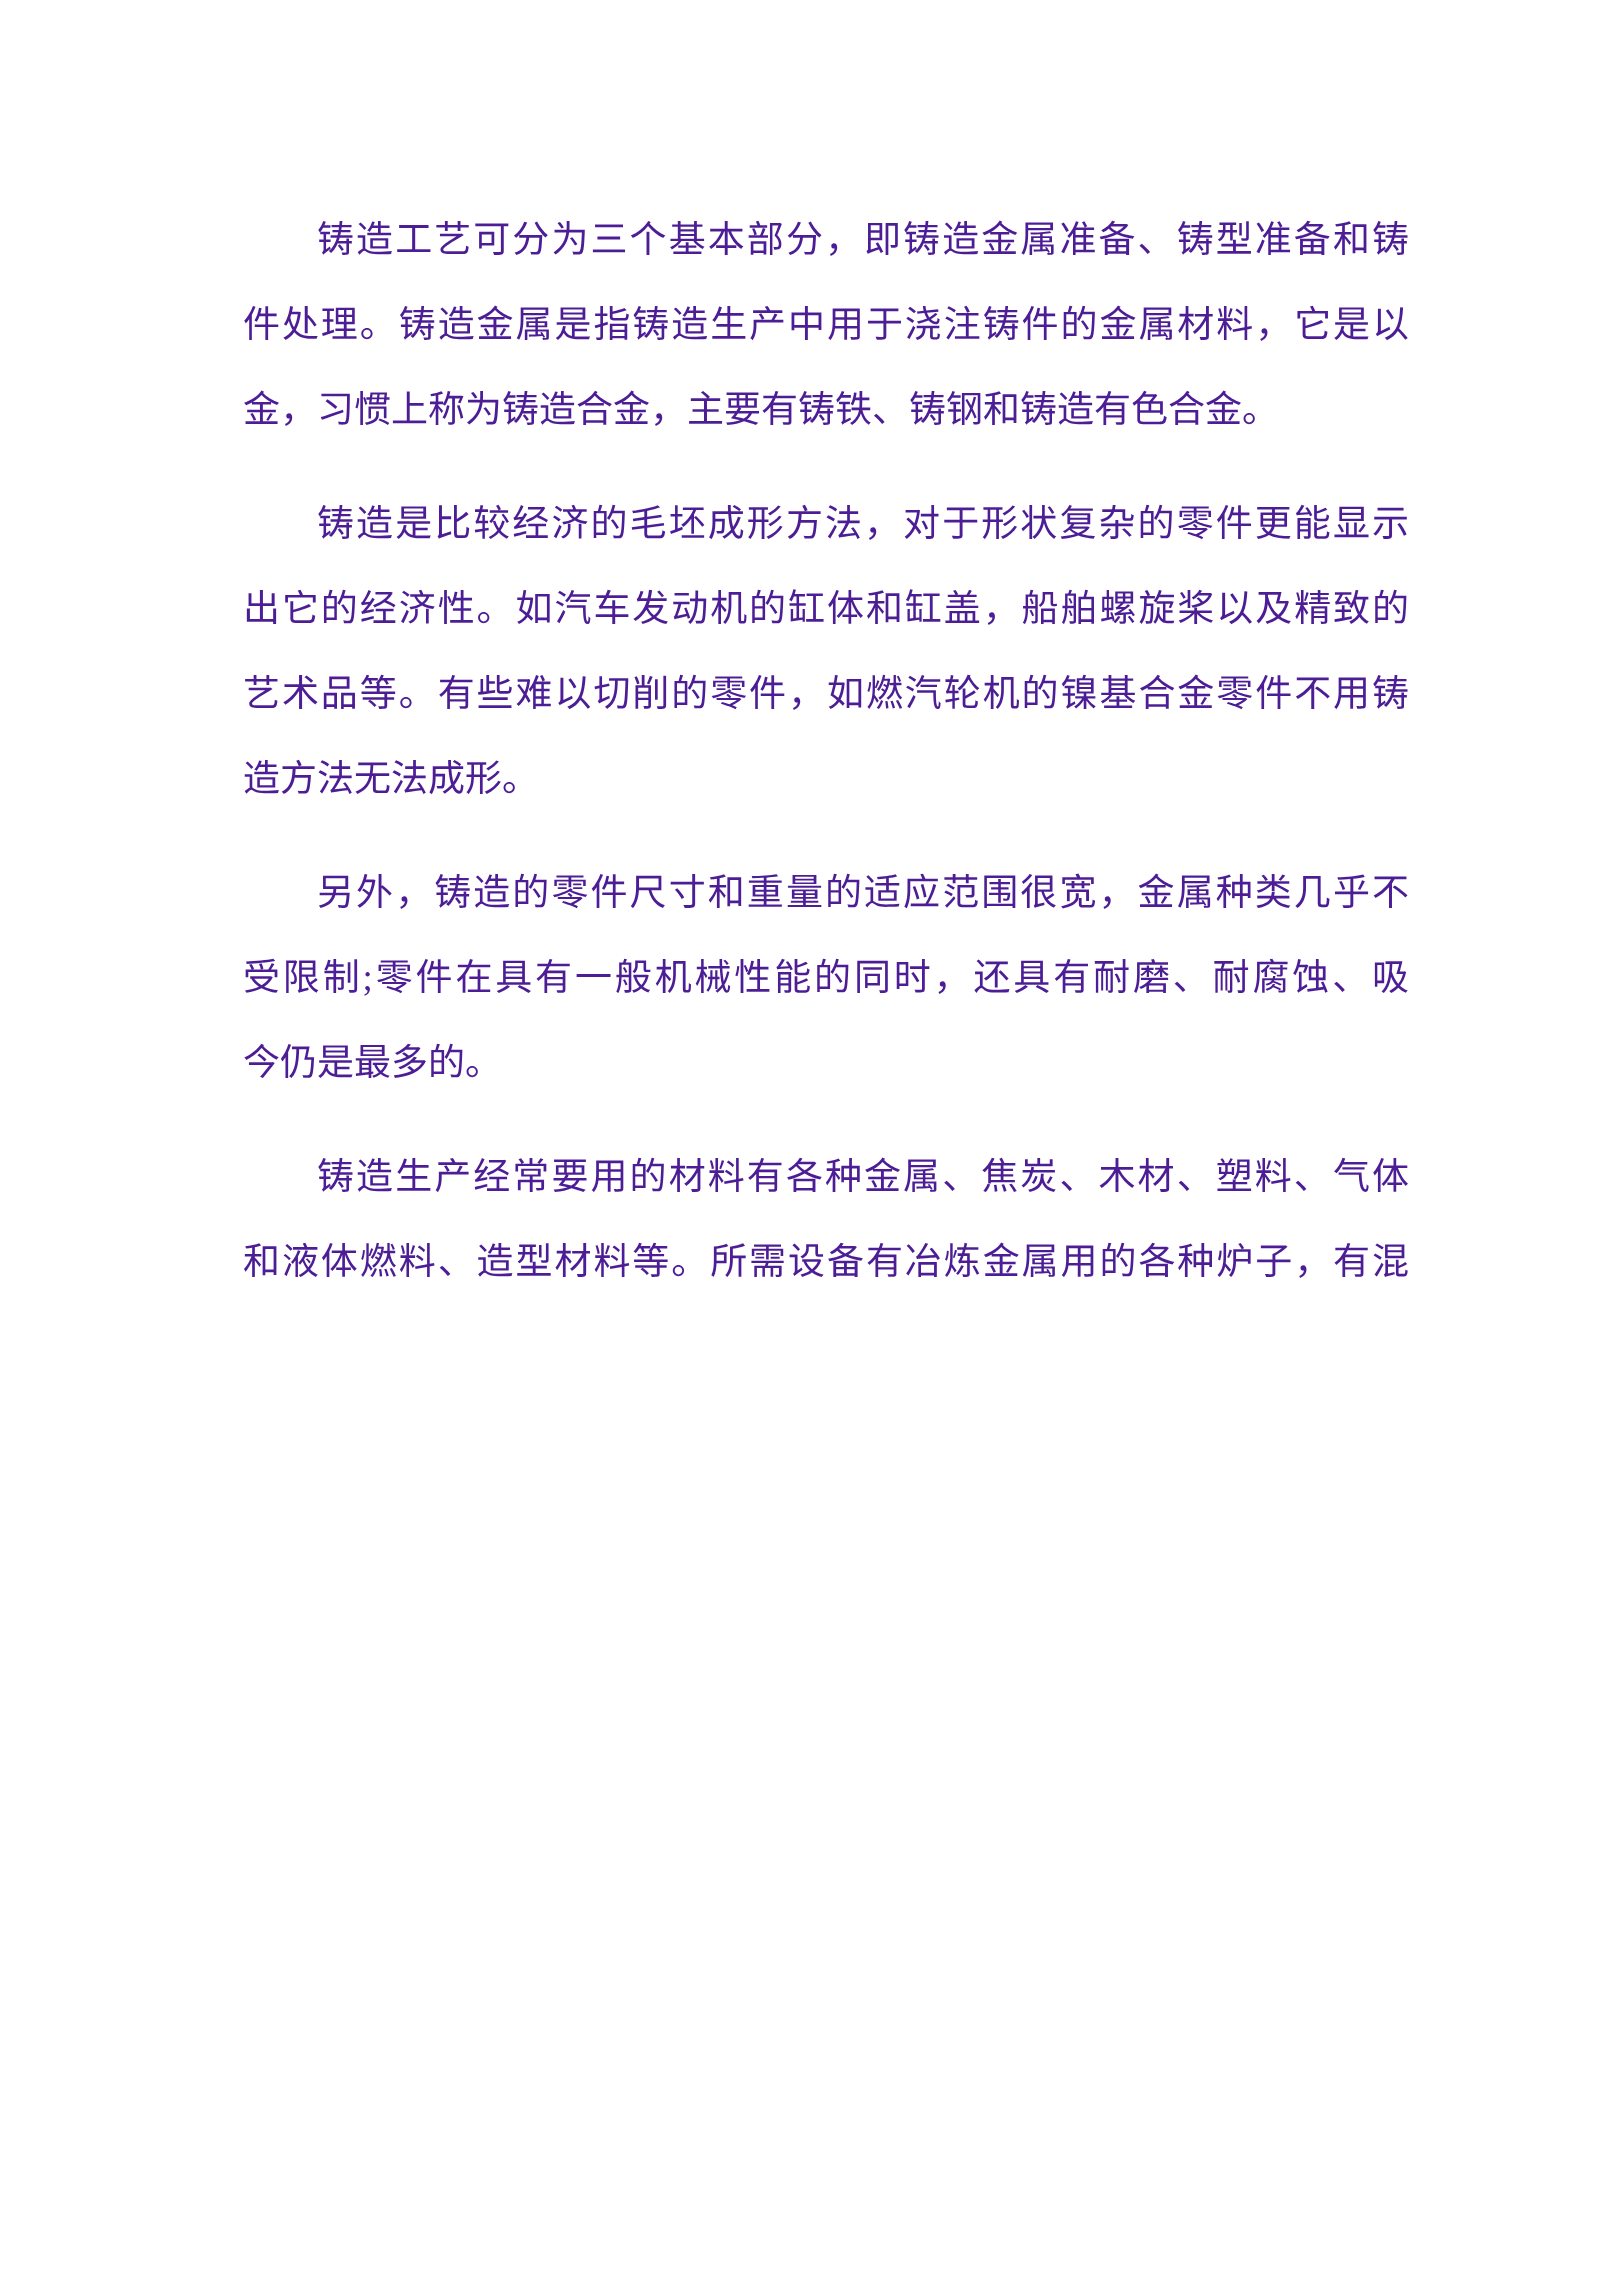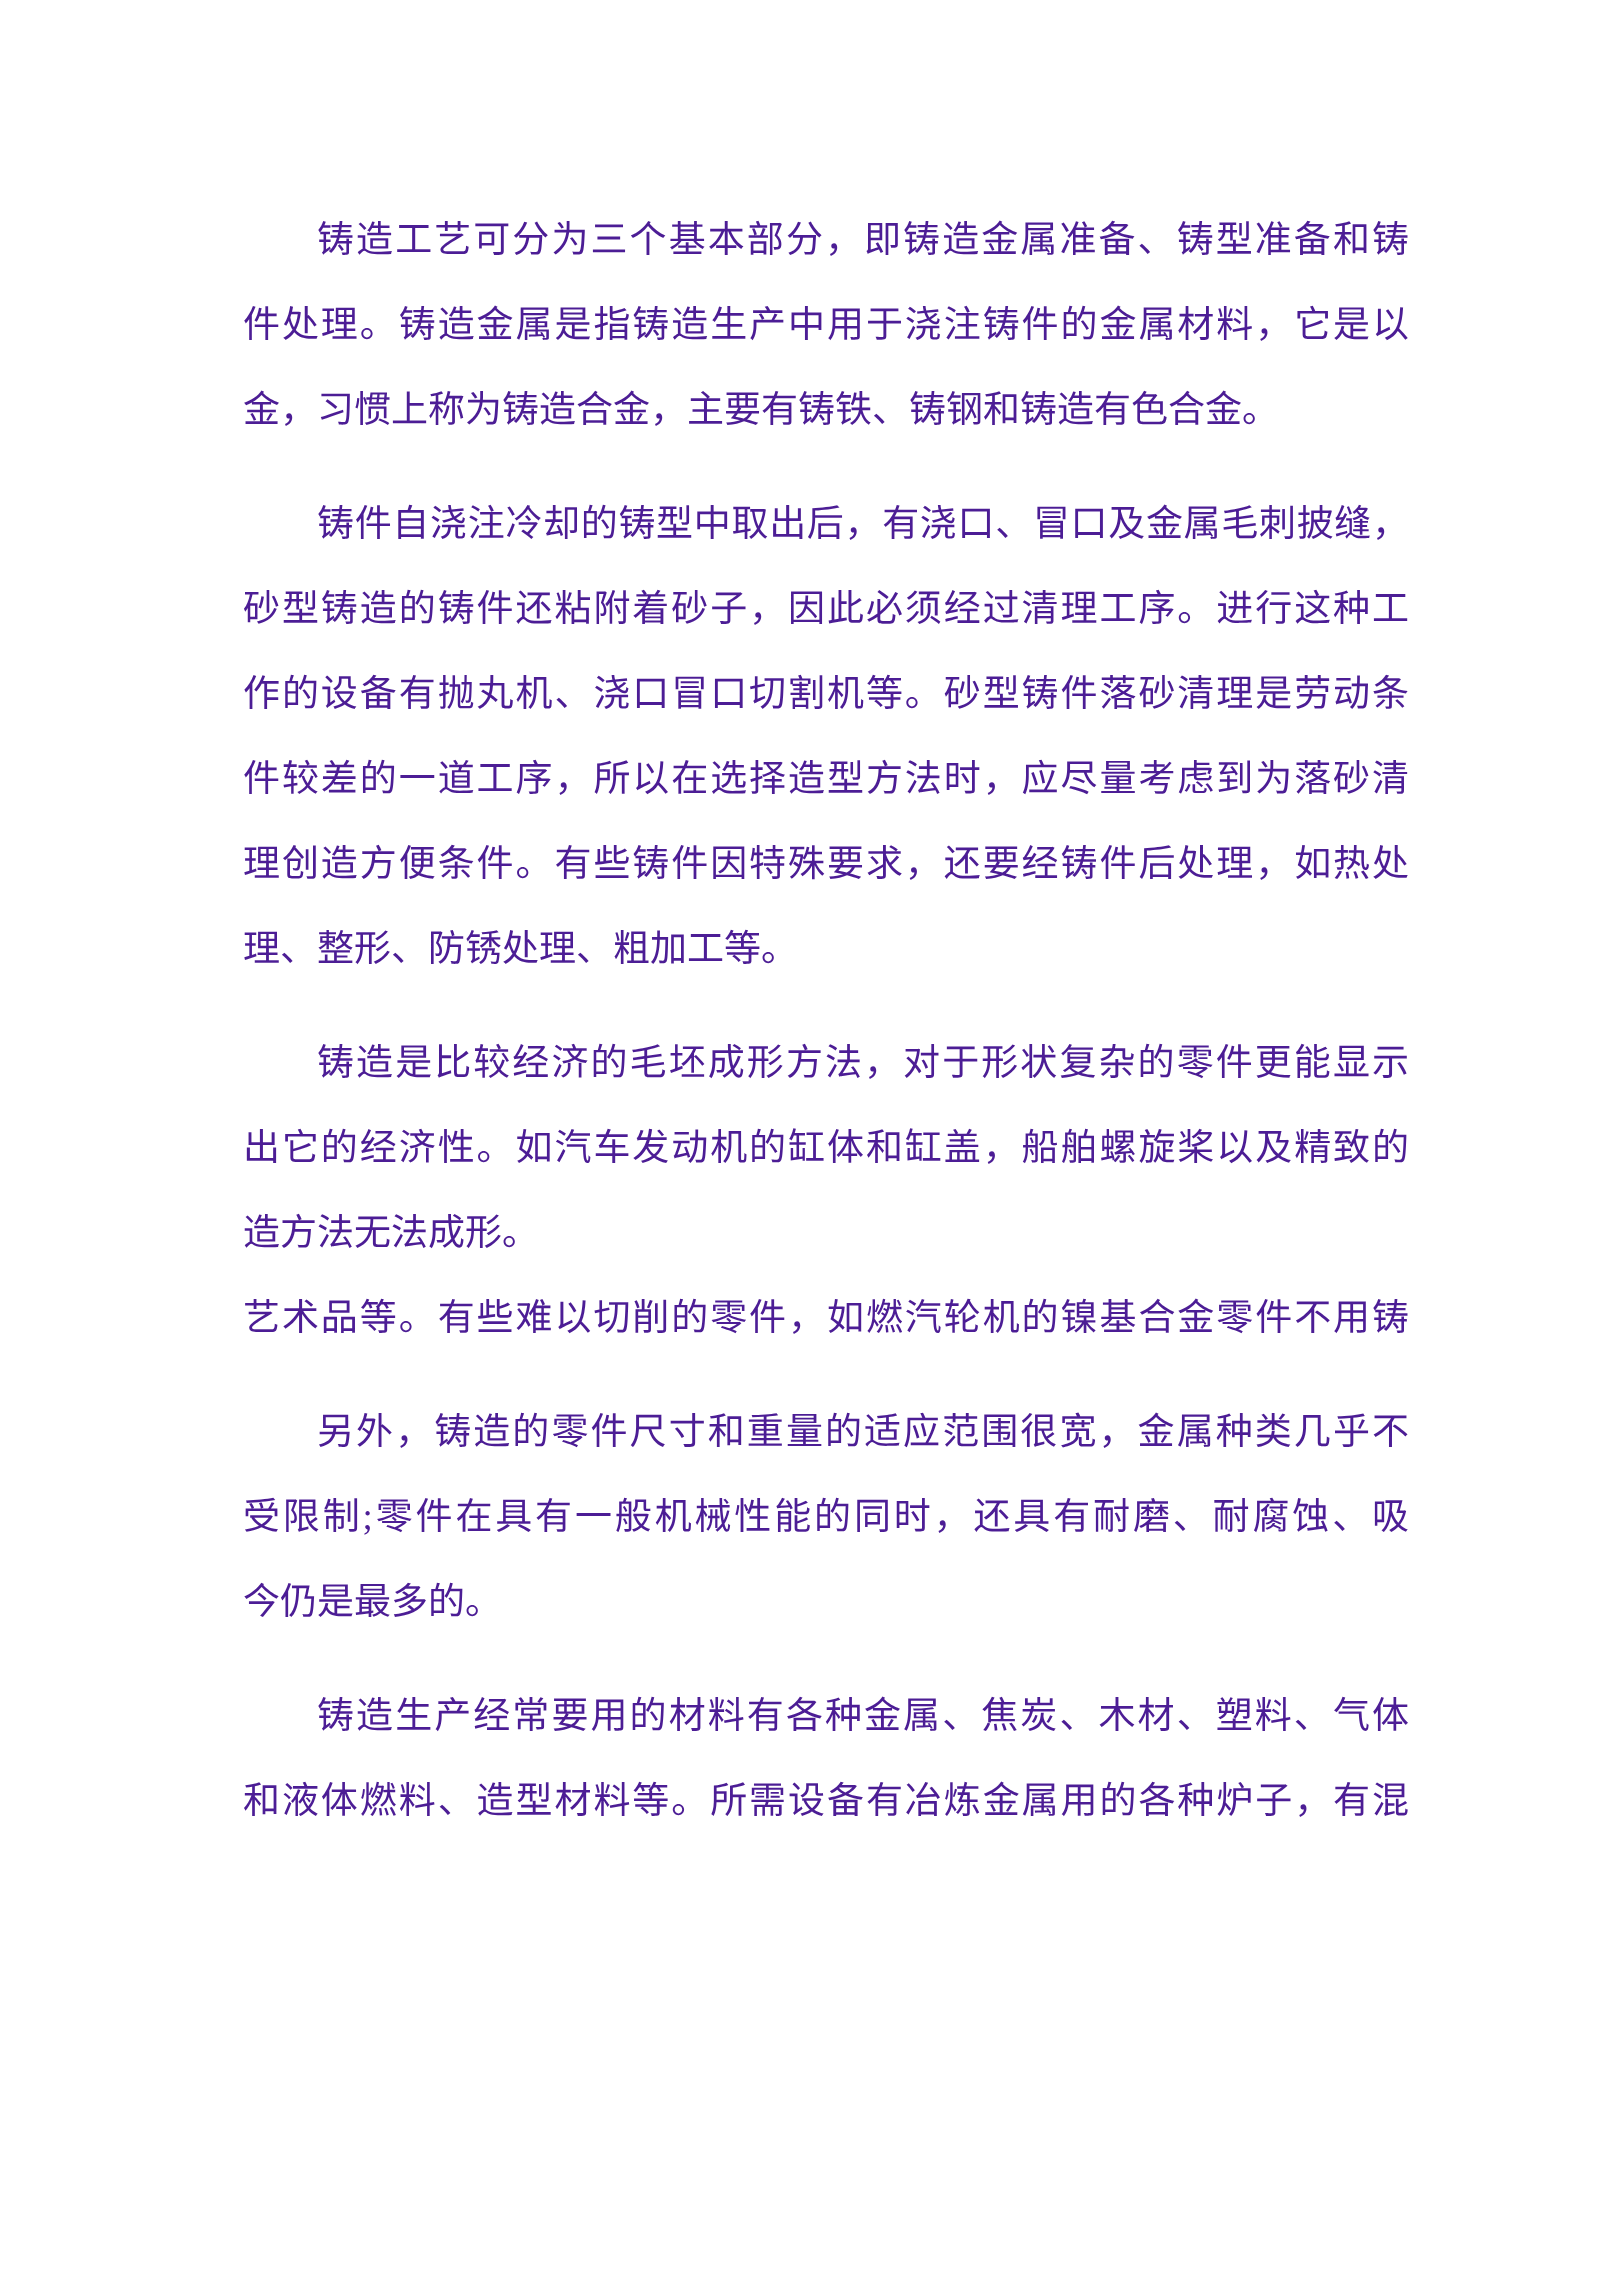--- a/index.html
+++ b/index.html
@@ -64,34 +64,26 @@
 
 <div class="page">
   <div class="content">
 
     <p class="para">
       <span class="line indent">铸造工艺可分为三个基本部分，即铸造金属准备、铸型准备和铸</span>
       <span class="line">件处理。铸造金属是指铸造生产中用于浇注铸件的金属材料，它是以</span>
       <span class="line end">金，习惯上称为铸造合金，主要有铸铁、铸钢和铸造有色合金。</span>
     </p>
 
-    <p class="para">
-      <span class="line indent">铸件自浇注冷却的铸型中取出后，有浇口、冒口及金属毛刺披缝，</span>
-      <span class="line">砂型铸造的铸件还粘附着砂子，因此必须经过清理工序。进行这种工</span>
-      <span class="line">作的设备有抛丸机、浇口冒口切割机等。砂型铸件落砂清理是劳动条</span>
-      <span class="line">件较差的一道工序，所以在选择造型方法时，应尽量考虑到为落砂清</span>
-      <span class="line">理创造方便条件。有些铸件因特殊要求，还要经铸件后处理，如热处</span>
-      <span class="line end">理、整形、防锈处理、粗加工等。</span>
-    </p>
 
     <p class="para">
       <span class="line indent">铸造是比较经济的毛坯成形方法，对于形状复杂的零件更能显示</span>
       <span class="line">出它的经济性。如汽车发动机的缸体和缸盖，船舶螺旋桨以及精致的</span>
+      <span class="line">艺术品等。有些难以切削的零件，如燃汽轮机的镍基合金零件不用铸</span>
       <span class="line end">造方法无法成形。</span>
-      <span class="line">艺术品等。有些难以切削的零件，如燃汽轮机的镍基合金零件不用铸</span>
     </p>
 
     <p class="para">
       <span class="line indent">另外，铸造的零件尺寸和重量的适应范围很宽，金属种类几乎不</span>
       <span class="line">受限制;零件在具有一般机械性能的同时，还具有耐磨、耐腐蚀、吸</span>
       <span class="line end">今仍是最多的。</span>
     </p>
 
     <p class="para">
       <span class="line indent">铸造生产经常要用的材料有各种金属、焦炭、木材、塑料、气体</span>

